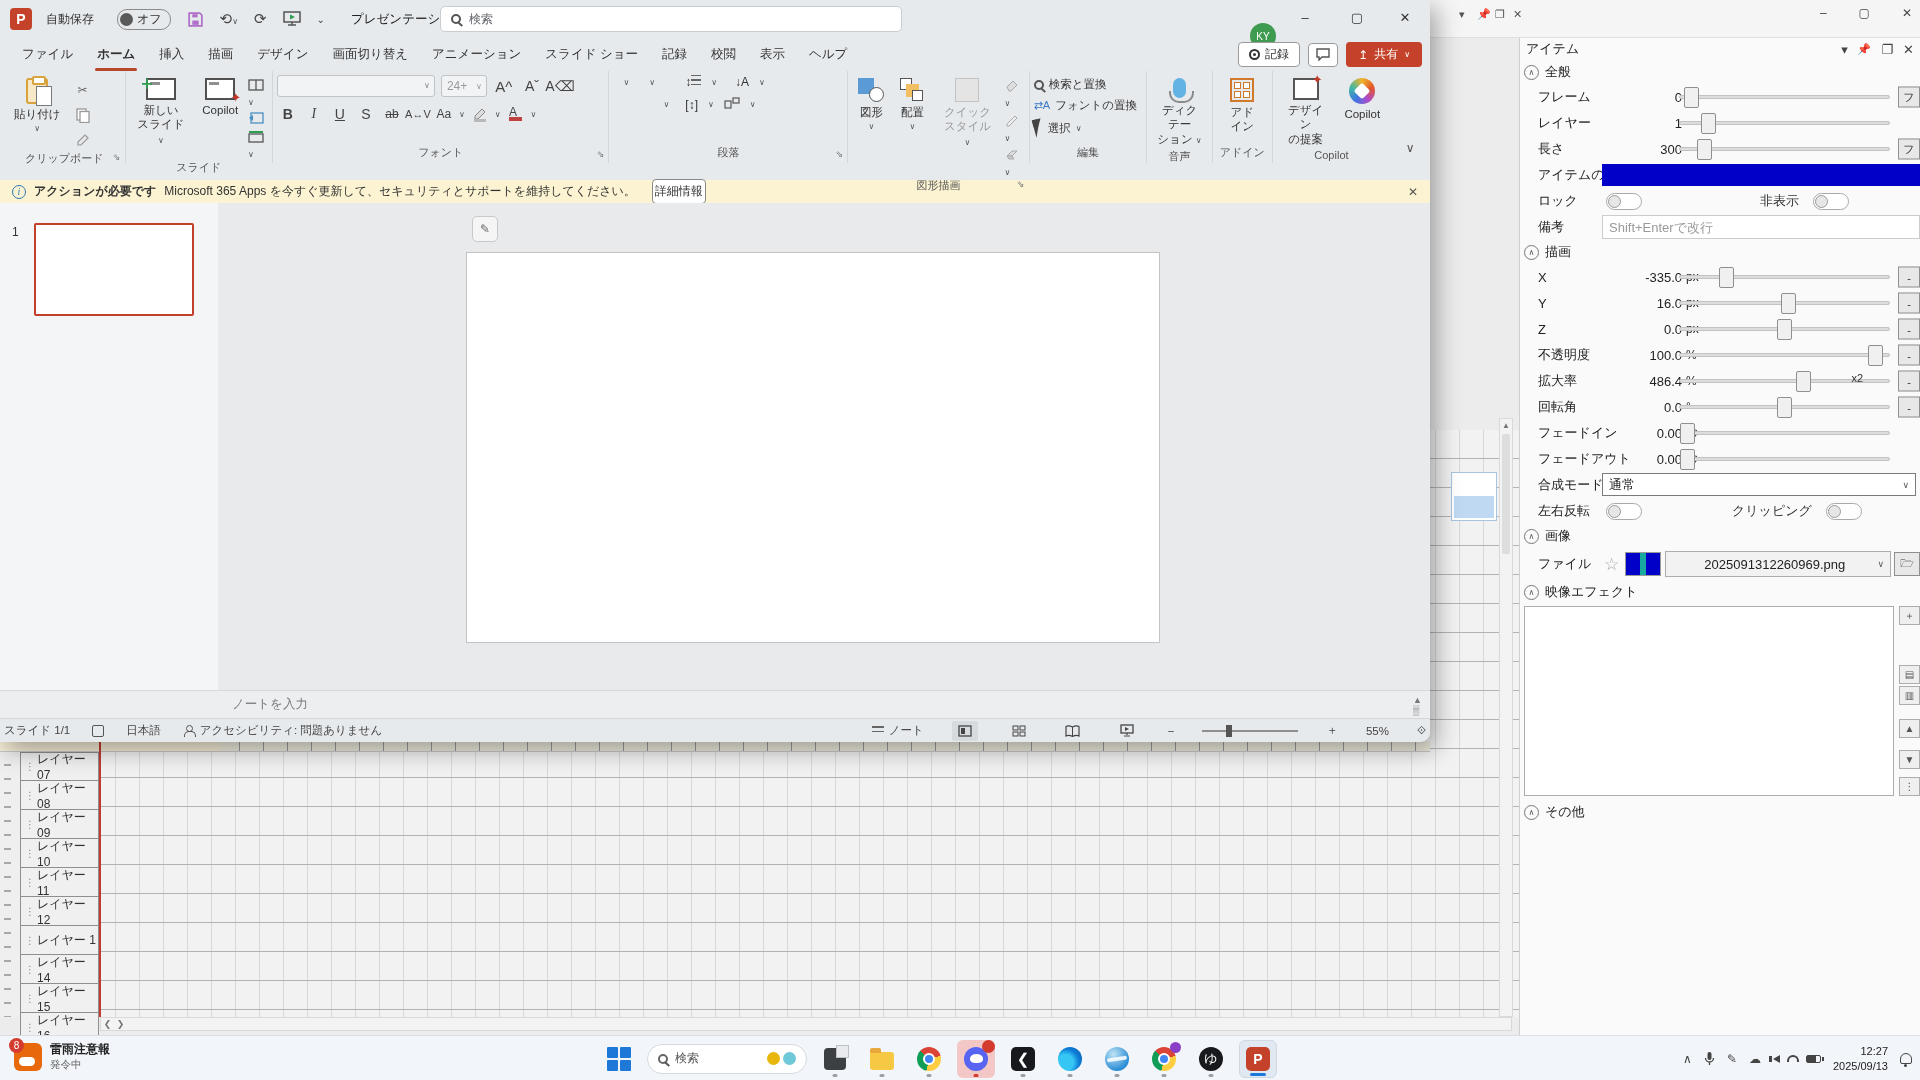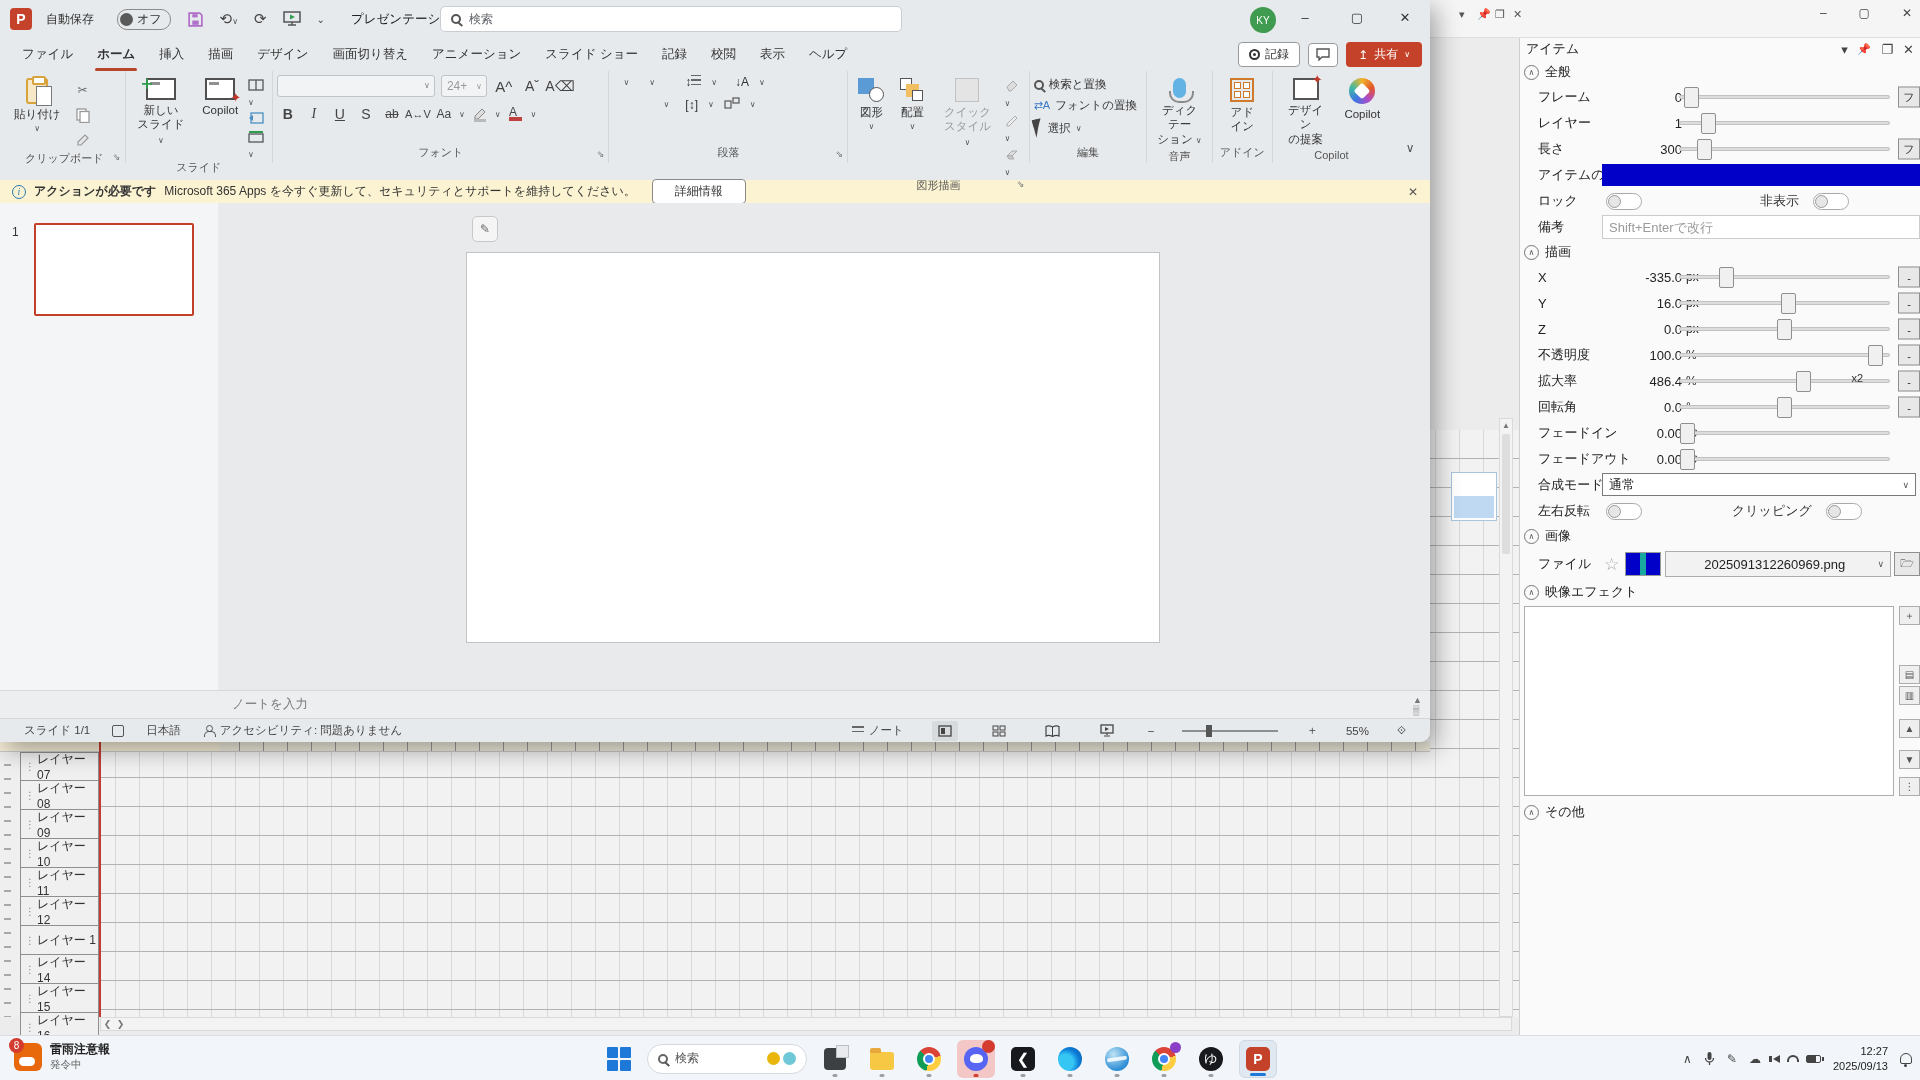--- a/index.html
+++ b/index.html
@@ -61,21 +61,21 @@
   
   .ppt { left:0; top:0; width:1430px; height:742px; background:#E7EAED; border-radius:0 0 10px 0; box-shadow:6px 8px 24px rgba(0,0,0,.35); overflow:hidden; }
   .titlebar { height:38px; display:flex; align-items:center; padding-left:10px; }
   .ppt-logo { width:22px; height:22px; background:#C4422A; border-radius:4px; color:#FFF; font-weight:bold; font-size:14px; display:flex; align-items:center; justify-content:center; }
   .autosave { display:flex; align-items:center; gap:23px; margin-left:14px; font-size:12px; color:#333; }
   .as-pill { display:flex; align-items:center; gap:4px; border:1px solid #8A8A8A; border-radius:10px; padding:1px 8px 1px 2px; }
   .as-dot { width:13px; height:13px; background:#5A5A5A; border-radius:50%; }
   .qat { display:flex; align-items:center; gap:16px; margin-left:16px; color:#444; }
   .title-text { margin-left:26px; font-size:12.5px; color:#222; white-space:nowrap; }
   .tsearch { position:absolute; left:440px; top:6px; width:462px; height:26px; background:#FFF; border:1px solid #C8CDD2; border-radius:5px; display:flex; align-items:center; padding:0 10px; color:#5F6368; gap:8px; }
-  .avatar { position:absolute; left:1250px; top:7px; width:26px; height:26px; border-radius:50%; background:#3E9B4F; color:#FFF; font-size:10px; display:flex; align-items:center; justify-content:center; }
+  .avatar { position:absolute; left:1250px; top:23px; width:26px; height:26px; border-radius:50%; background:#3E9B4F; color:#FFF; font-size:10px; display:flex; align-items:center; justify-content:center; }
   .winctl { position:absolute; top:0; height:34px; width:44px; display:flex; align-items:center; justify-content:center; color:#333; font-size:13px; }
   .tabsrow { height:33px; display:flex; align-items:flex-end; padding-left:10px; position:relative; }
   .tab { padding:6px 12px 8px 12px; font-size:12.5px; color:#333; position:relative; white-space:nowrap; }
   .tab.active { font-weight:bold; }
   .tab.active::after { content:""; position:absolute; left:10px; right:10px; bottom:0; height:3px; background:#B7472A; border-radius:2px; }
   .tabactions { position:absolute; right:8px; bottom:4px; display:flex; align-items:center; gap:8px; }
   .rec-pill { display:flex; align-items:center; gap:5px; background:#FFF; border:1px solid #9A9A9A; border-radius:4px; padding:3px 10px; font-size:12px; }
   .rec-dot { width:11px; height:11px; border:2px solid #333; border-radius:50%; display:inline-block; position:relative; }
   .rec-dot::after { content:""; position:absolute; left:2px; top:2px; width:3px; height:3px; background:#333; border-radius:50%; }
   .cmt-btn { width:30px; height:24px; background:#FFF; border:1px solid #9A9A9A; border-radius:4px; display:flex; align-items:center; justify-content:center; color:#444; }
@@ -113,32 +113,32 @@
   .addin-ic { width:24px; height:24px; border:2px solid #D07A2E; display:grid; grid-template-columns:1fr 1fr; grid-template-rows:1fr 1fr; gap:2px; padding:2px; }
   .addin-ic div { background:#FFF; border:1.5px solid #D07A2E; }
   .copilot-ic { width:26px; height:26px; border-radius:50%; background:conic-gradient(#F0B32C,#E2572B,#B14BC8,#3D77E3,#42B9A4,#F0B32C); position:relative; }
   .copilot-ic::after { content:""; position:absolute; inset:7px; background:#FFF; border-radius:3px; transform:rotate(45deg); }
   .design-ic { width:26px; height:22px; border:2px solid #555; background:#FFF; position:relative; }
   .mag { width:10px; height:10px; border:2px solid #555; border-radius:50%; position:relative; }
   .mag::after { content:""; position:absolute; right:-4px; bottom:-3px; width:6px; height:2px; background:#555; transform:rotate(40deg); }
   .cursor-ic { width:0; height:0; border-left:5px solid #444; border-right:4px solid transparent; border-bottom:11px solid transparent; border-top:7px solid #444; transform:rotate(-15deg); }
   .notif { height:23px; background:#FBF3D1; display:flex; align-items:center; padding:0 12px; gap:8px; font-size:12px; color:#333; }
   .info-ci { width:14px; height:14px; border:1.5px solid #2E7BB5; color:#2E7BB5; border-radius:50%; font-size:10px; display:flex; align-items:center; justify-content:center; font-style:italic; font-family:"Liberation Serif",serif; }
-  .detail-btn { background:#FFF; border:1px solid #8A8A8A; border-radius:4px; padding:3px 22px; font-size:12px; margin-left:8px; }
+  .detail-btn { background:#FFF; border:1px solid #8A8A8A; border-radius:4px; padding:3px 2px; font-size:12px; margin-left:8px; }
   .content { display:flex; height:487px; }
   .thumbpanel { width:218px; background:#F4F5F6; position:relative; }
   .thumb { position:absolute; left:34px; top:20px; width:160px; height:93px; background:#FFF; border:2px solid #C2402A; border-radius:2px; }
   .thumb-num { position:absolute; left:12px; top:22px; font-size:12px; color:#333; }
   .editor { flex:1; background:#E9EAEC; position:relative; }
   .slide-canvas { position:absolute; left:248px; top:49px; width:694px; height:391px; background:#FFF; border:1px solid #C3C3C3; }
   .float-tool { position:absolute; left:254px; top:13px; width:26px; height:26px; background:#F5F5F5; border:1px solid #C9C9C9; border-radius:5px; display:flex; align-items:center; justify-content:center; color:#666; }
   .notesbar { height:28px; display:flex; align-items:center; background:#EDEEF0; border-top:1px solid #D6D8DA; }
   .notesbar .ph { margin-left:232px; color:#7A7A7A; font-size:12.5px; }
   .notes-scroll { margin-left:auto; margin-right:8px; color:#777; font-size:9px; }
-  .statusbar { height:24px; background:#E7EAED; border-top:1px solid #D4D7DA; display:flex; align-items:center; font-size:11.5px; color:#444; padding:0 24px; }
+  .statusbar { height:24px; background:#E7EAED; border-top:1px solid #D4D7DA; display:flex; align-items:center; font-size:11.5px; color:#444; padding:0 4px; }
   .sb-item { margin-right:22px; display:flex; align-items:center; gap:5px; }
   .sb-right { margin-left:auto; display:flex; align-items:center; gap:28px; }
   .viewbtn { width:26px; height:20px; display:flex; align-items:center; justify-content:center; color:#555; }
   .viewbtn.active { background:#D8DBDE; border-radius:2px; }
   .zoomtrack { width:96px; height:2px; background:#8F8F8F; position:relative; }
   .zoomthumb { position:absolute; top:-5px; width:6px; height:12px; background:#555; }
   .booklet { width:12px; height:12px; border:1.5px solid #555; border-radius:2px; position:relative; }
   .person-ic { width:12px; height:12px; position:relative; }
   .person-ic::before { content:""; position:absolute; left:3.5px; top:0; width:5px; height:5px; border:1.5px solid #555; border-radius:50%; }
   .person-ic::after { content:""; position:absolute; left:1px; bottom:0; width:10px; height:5px; border:1.5px solid #555; border-bottom:none; border-radius:5px 5px 0 0; }

